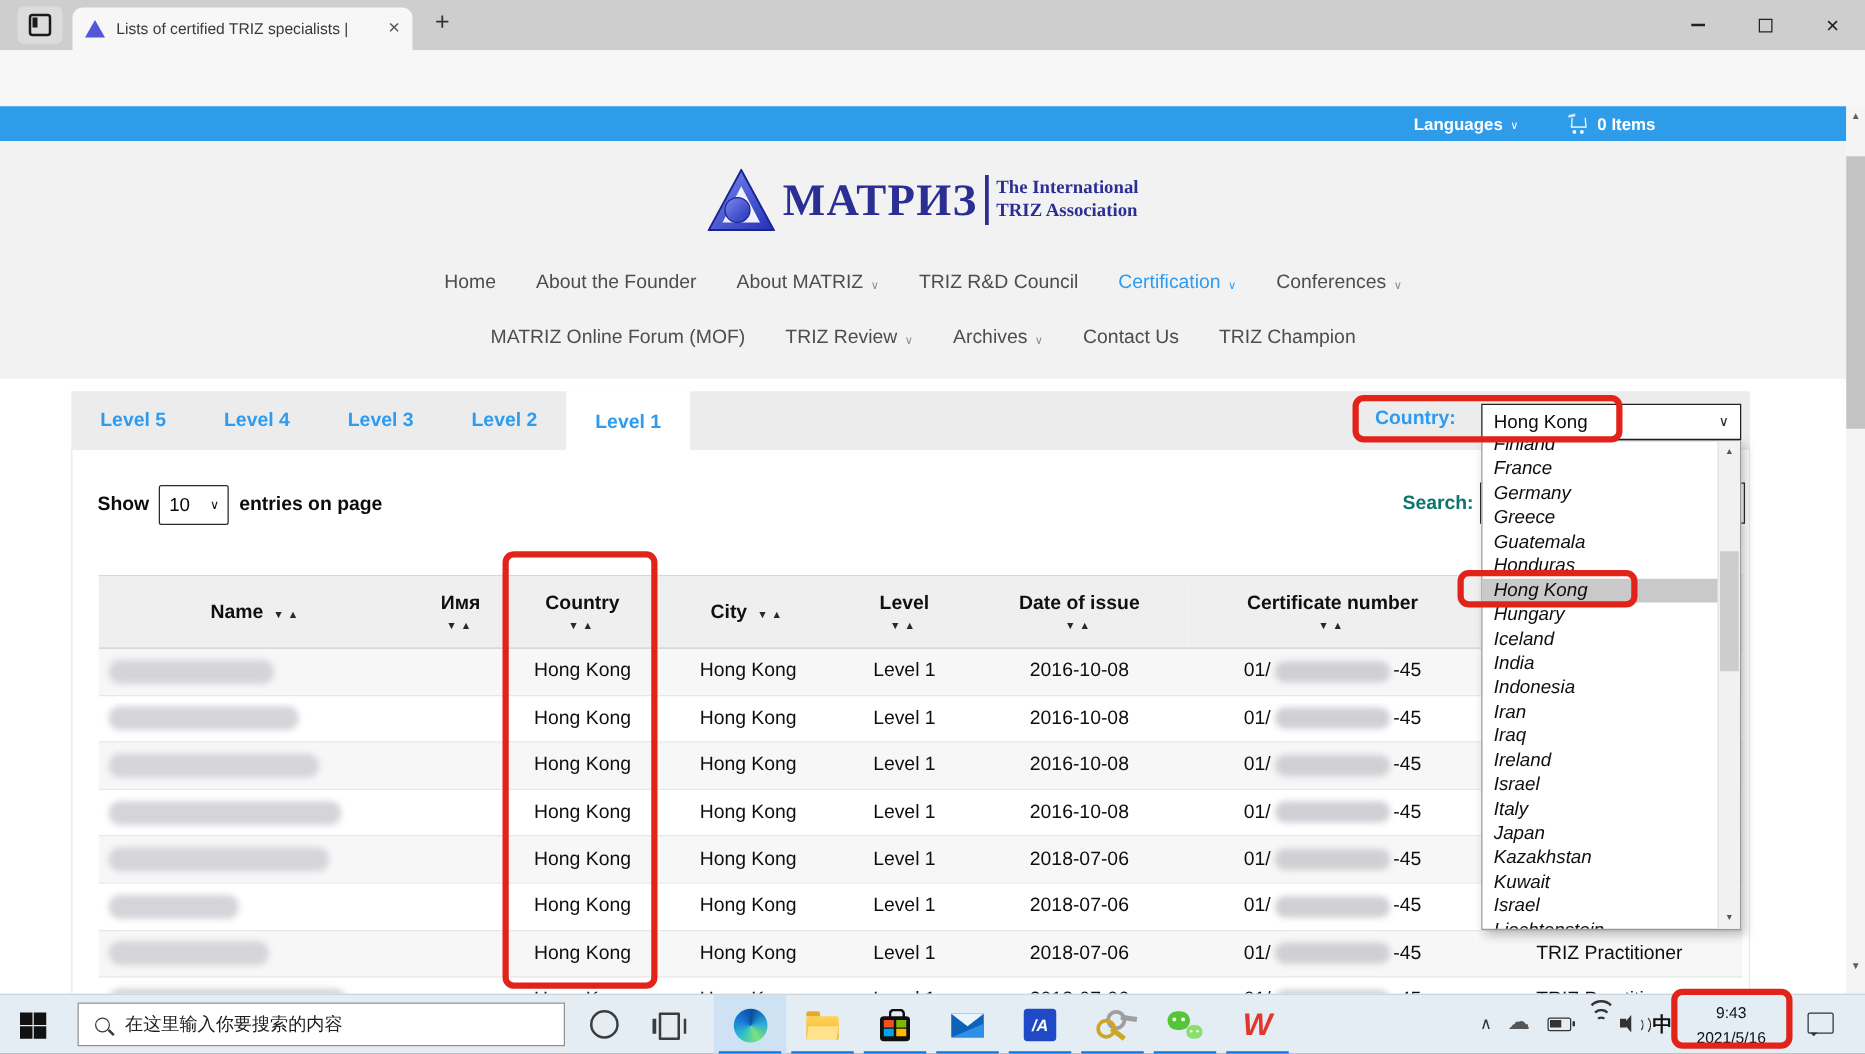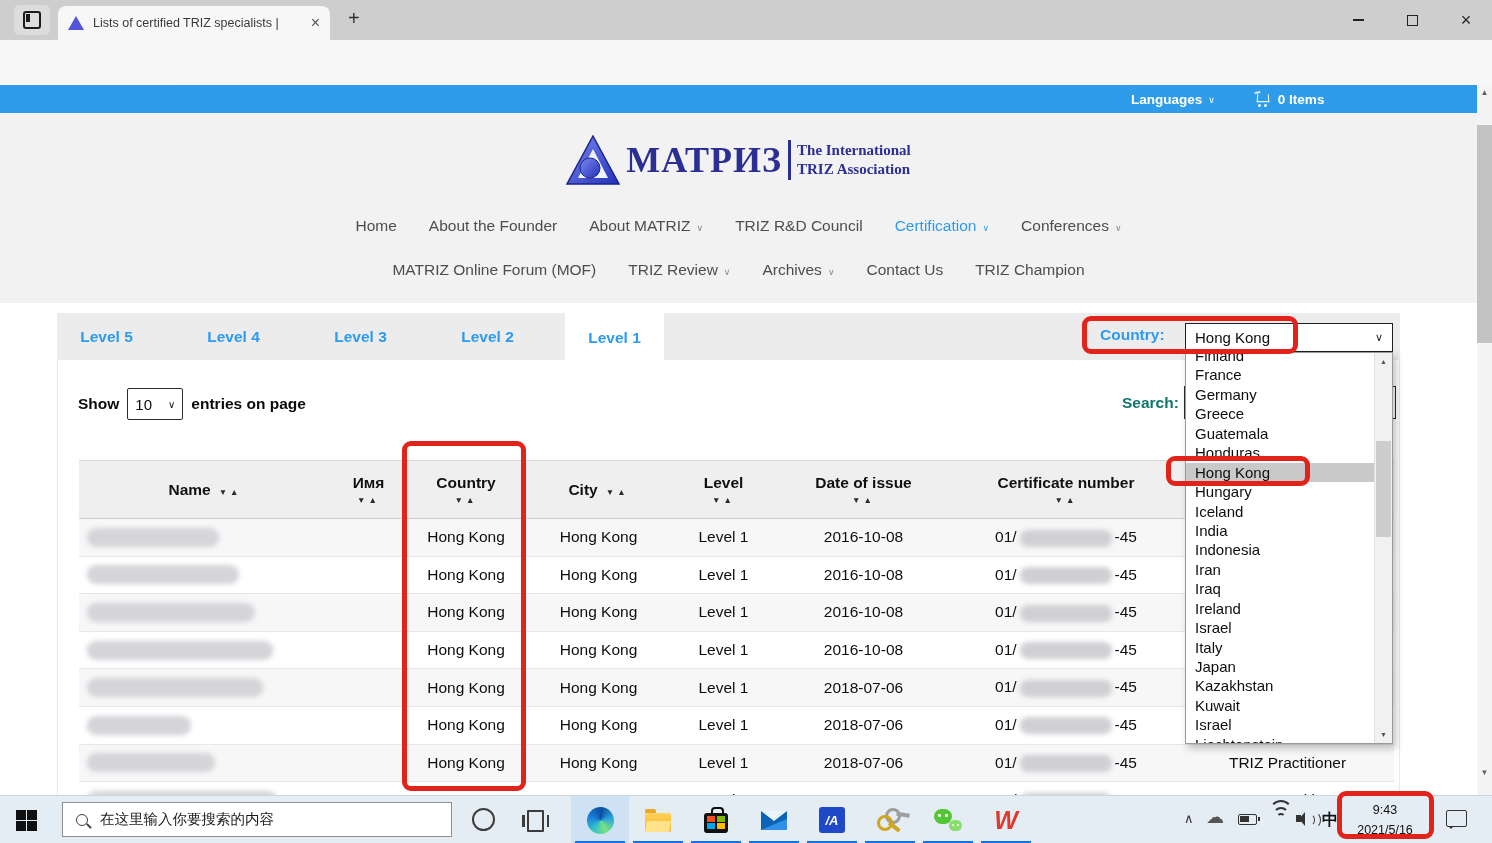--- a/index.html
+++ b/index.html
@@ -75,21 +75,21 @@
   .logo-div{width:3px;height:40px;background:#2b2f93;}
   .logo-tag{font-family:"Liberation Serif",serif;font-weight:bold;font-size:15px;color:#2b2f93;line-height:1.3;}
   .nav{position:absolute;width:100%;display:flex;justify-content:center;gap:32px;font-size:15.5px;color:#4d4d4d;}
   .nav .it{display:flex;align-items:center;gap:6px;white-space:nowrap;}
   .nav .car{font-size:9px;color:#8a8a8a;margin-top:3px;}
   .nav .hl{color:#2d9bf0;}
   .nav .hl + .car{color:#2d9bf0;}
 
   
   .panel{position:absolute;left:57px;top:200px;width:1343px;height:482px;}
-  .ltabs{position:absolute;left:0;top:0;width:1343px;height:47px;background:#ececec;display:flex;align-items:flex-start;gap:28px;}
+  .ltabs{position:absolute;left:0;top:0;width:1343px;height:47px;background:#ececec;display:flex;align-items:flex-start;}
   .ltab{width:99px;text-align:center;color:#2d9bf0;font-weight:bold;font-size:15.5px;height:47px;line-height:47px;}
   .ltab.wide{width:148px;}
   .ltab.active{background:#fff;height:53px;line-height:49px;color:#2d9bf0;}
   .clabel{position:absolute;left:1043px;top:13px;color:#2d9bf0;font-weight:bold;font-size:15.5px;}
   .cselect{position:absolute;left:1128px;top:10px;width:208px;height:29px;background:#fff;border:1px solid #1f1f1f;
            display:flex;align-items:center;padding:0 9px;box-sizing:border-box;font-size:15px;color:#0c0c0c;}
   .cselect .car{margin-left:auto;font-size:11px;color:#222;}
   .pbody{position:absolute;left:0;top:47px;width:1343px;height:435px;background:#fff;
          border-left:1px solid #e9e9e9;border-right:1px solid #e9e9e9;box-sizing:border-box;}
   .showrow{position:absolute;left:20px;top:28px;display:flex;align-items:center;gap:8px;
@@ -115,21 +115,21 @@
 
   
   .pgsb{position:absolute;left:1477px;top:85px;width:15px;height:710px;background:#f4f4f4;z-index:30;}
   .pgsb .ar{position:absolute;left:0;width:15px;height:15px;font-size:8px;color:#606060;text-align:center;line-height:15px;}
   .pgsb .thumb{position:absolute;left:0;top:40px;width:15px;height:218px;background:#c3c3c3;}
 
   
   .ddl{position:absolute;left:1185px;top:352px;width:208px;height:392px;background:#fff;border:1px solid #9a9a9a;
        box-shadow:3px 4px 8px rgba(0,0,0,.25);z-index:40;overflow:hidden;box-sizing:border-box;}
   .ddl .items{position:absolute;left:0;top:-7px;width:189px;}
-  .ddl .it{height:19.45px;line-height:19.45px;padding-left:9px;font-size:15px;color:#0e0e0e;white-space:nowrap;}
+  .ddl .it{height:19.45px;line-height:19.45px;padding-left:9px;font-size:15px;color:#0e0e0e;white-space:nowrap;font-style:italic;}
   .ddl .it.sel{background:#c9c9c9;}
   .ddsb{position:absolute;right:0;top:0;width:17px;height:100%;background:#f1f1f1;border-left:1px solid #e2e2e2;}
   .ddsb .ar{position:absolute;left:0;width:17px;height:17px;font-size:7px;color:#555;text-align:center;line-height:17px;}
   .ddsb .thumb{position:absolute;left:1px;top:88px;width:15px;height:96px;background:#cdcdcd;}
 
   
   #taskbar{position:absolute;left:0;top:795px;width:1492px;height:48px;background:#e4ecf4;border-top:1px solid #ccd6df;z-index:45;box-sizing:border-box;}
   .winlogo{position:absolute;left:16px;top:14px;width:21px;height:21px;display:grid;
            grid-template-columns:9.5px 9.5px;grid-template-rows:9.5px 9.5px;gap:1.5px;}
   .winlogo span{background:#111;}

